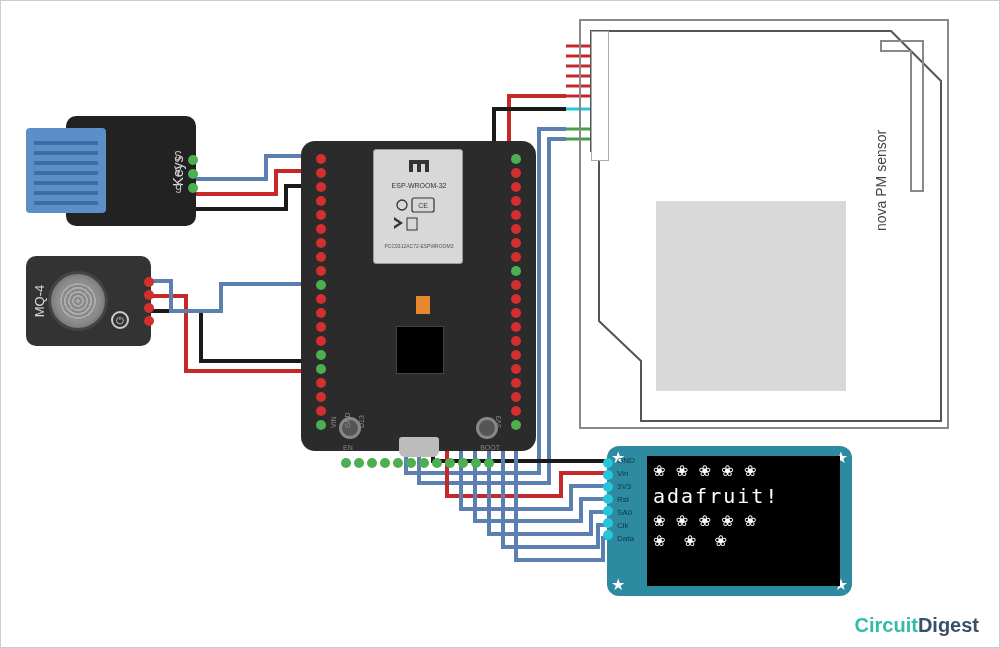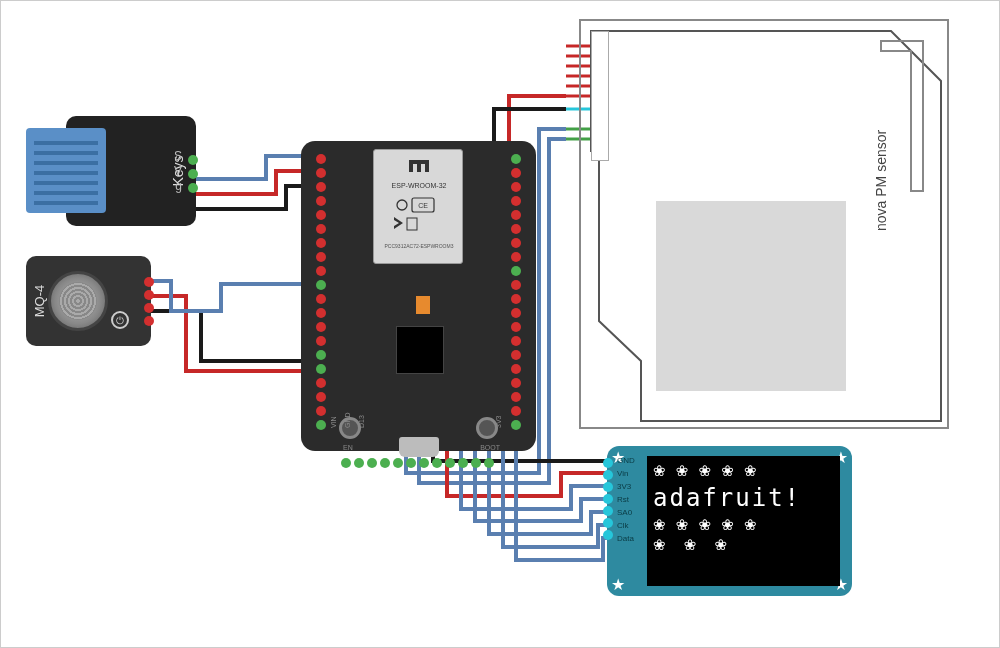--- a/index.html
+++ b/index.html
@@ -225,20 +225,24 @@
     <span style="display:block">Vin</span>
     <span style="display:block">3V3</span>
     <span style="display:block">Rst</span>
     <span style="display:block">SA0</span>
     <span style="display:block">Clk</span>
     <span style="display:block">Data</span>
   </div>
 
   <div style="position:absolute;top:10px;left:40px;right:12px;bottom:10px;background:#000;padding:6px">
     <div style="color:#fff;font-size:15px;letter-spacing:3px">❀ ❀ ❀ ❀ ❀</div>
-    <div style="color:#fff;font-family:monospace;font-size:24px;letter-spacing:2px;margin:4px 0">adafruit!</div>
+    <div style="color:#fff;font-family:monospace;font-size:20px;letter-spacing:2px;margin:4px 0">adafruit!</div>
     <div style="color:#fff;font-size:15px;letter-spacing:3px">❀ ❀ ❀ ❀ ❀</div>
     <div style="color:#fff;font-size:15px;letter-spacing:7px;margin-top:2px">❀ ❀ ❀</div>
   </div>
 </div>
 
+<div style="position:absolute;bottom:10px;right:20px;font-size:20px">
+  <span style="color:#33bca8;font-weight:600">Circuit</span><span style="color:#38506b;font-weight:600">Digest</span>
+  
+</div>
 
 </div>
 
 </body></html>

